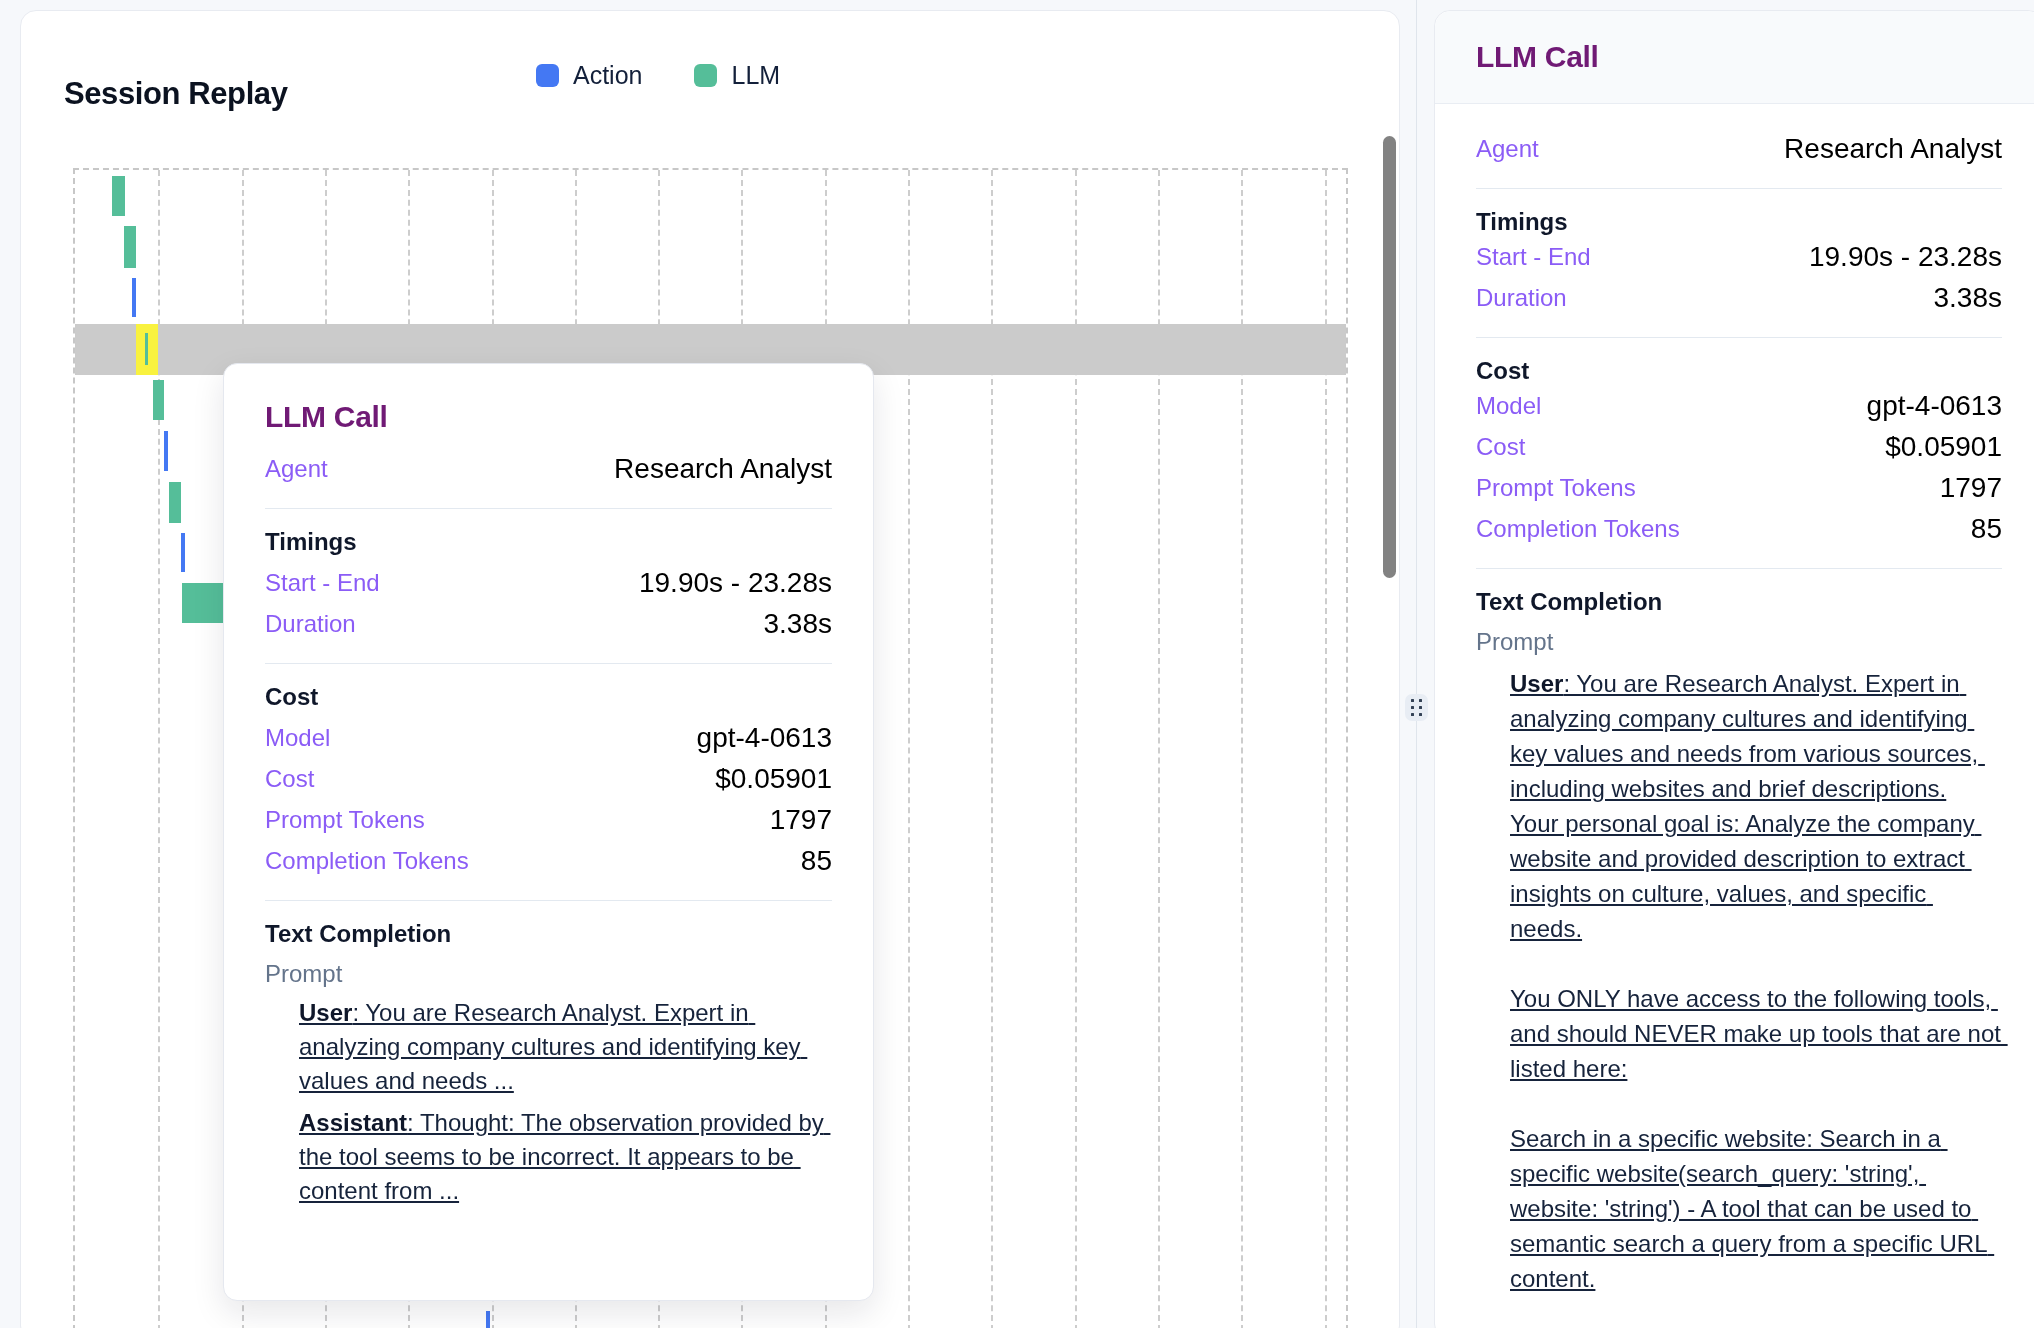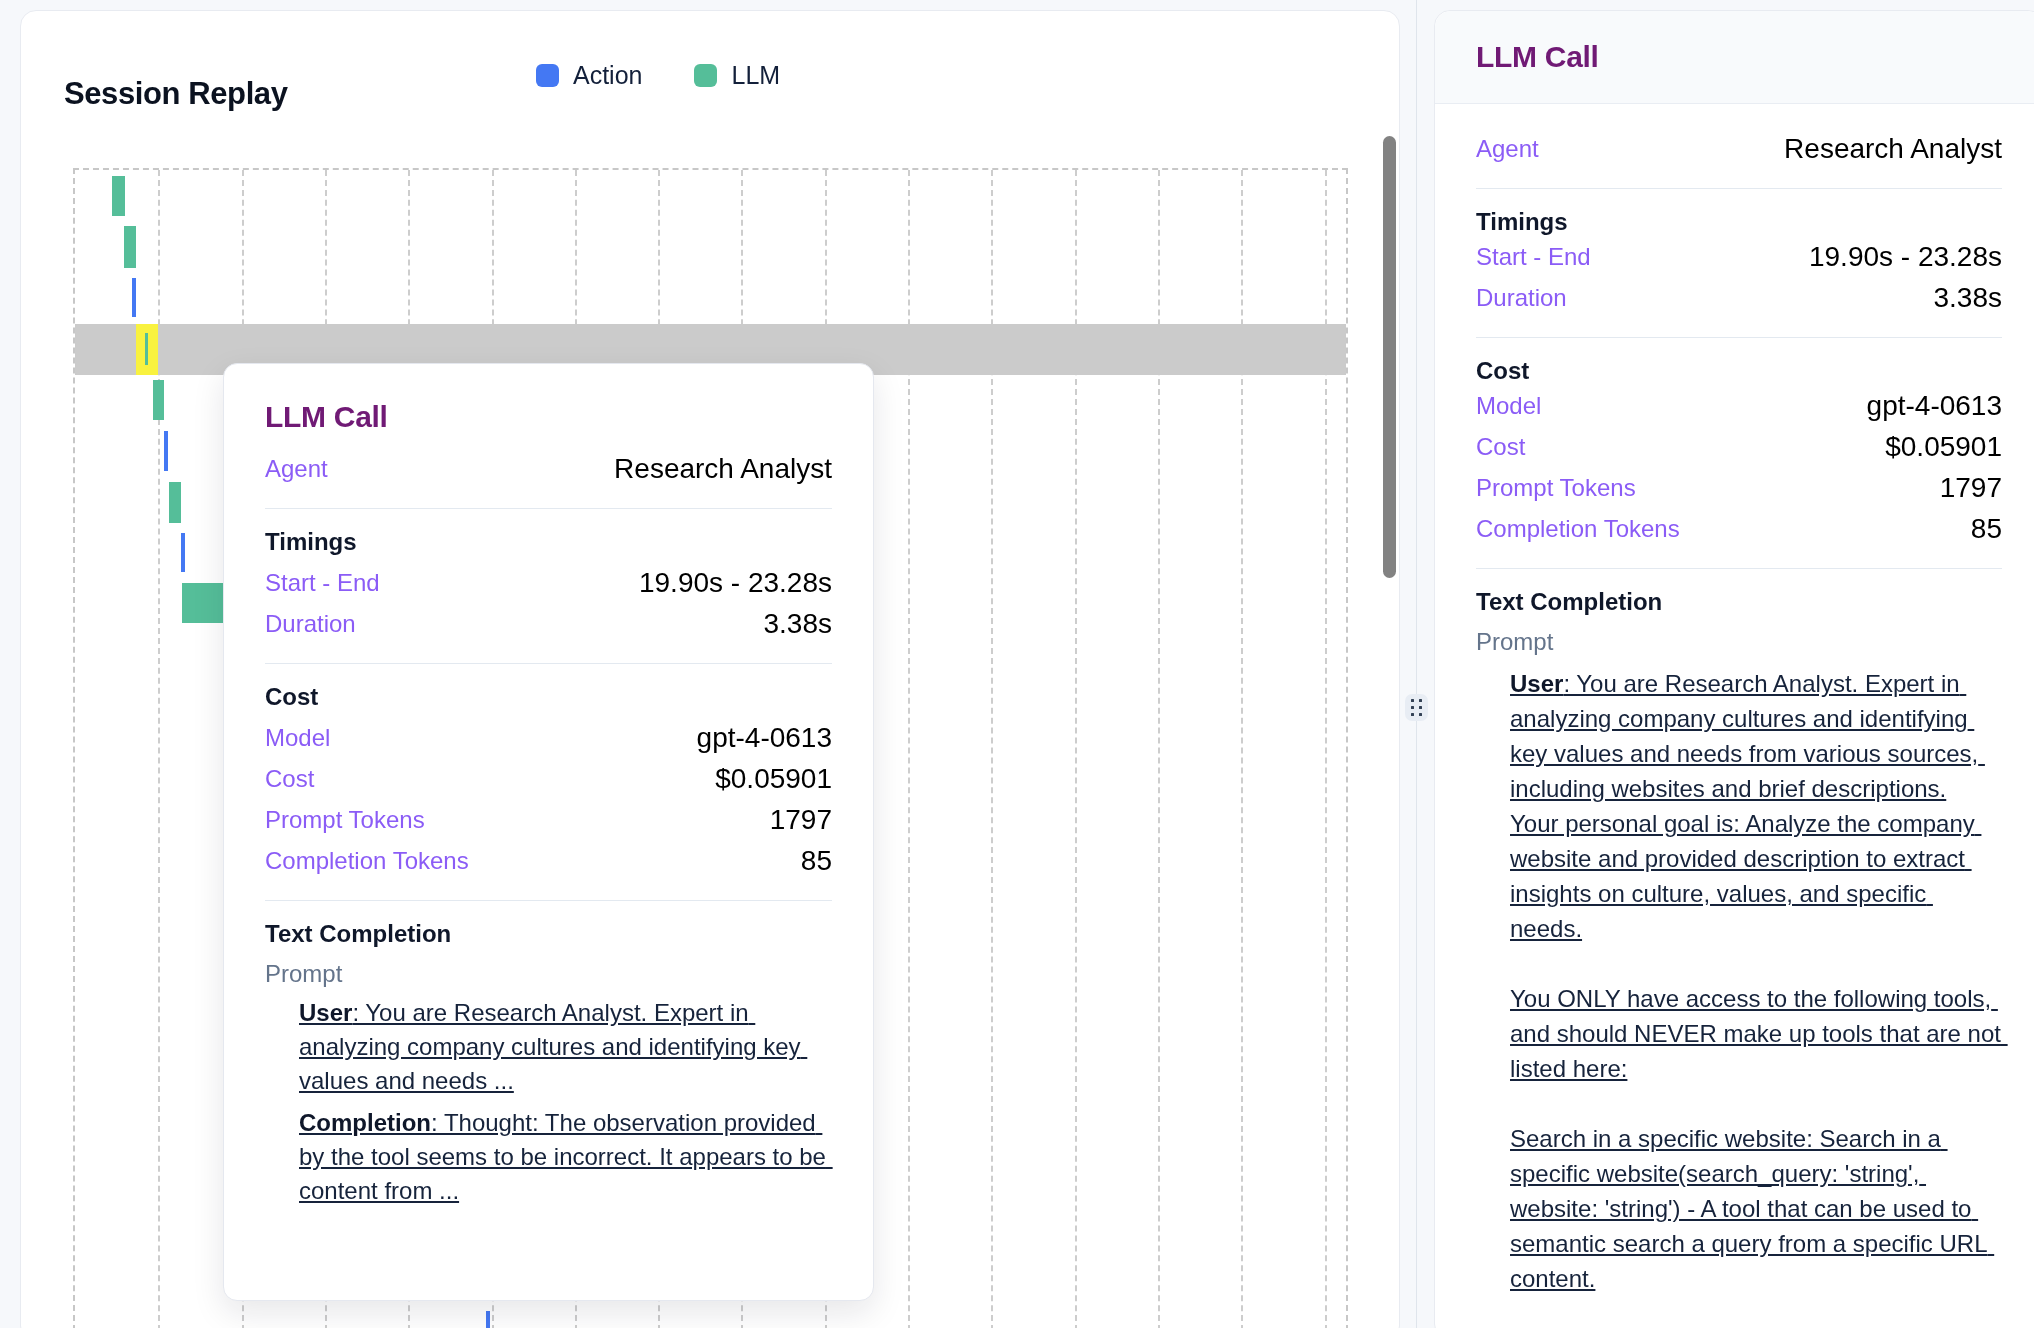--- a/index.html
+++ b/index.html
@@ -174,21 +174,21 @@
   </div>
   <div class="d-row">
     <span class="d-label">Completion Tokens</span>
     <span class="d-value">85</span>
   </div>
   <hr class="d-hr">
 
   <div class="d-heading">Text Completion</div>
   <div class="d-sub mt12">Prompt</div>
   <div class="d-para mt8"><b>User</b><span>: You are Research Analyst. Expert in analyzing company cultures and identifying key values and needs ...</span></div>
-  <div class="d-para mt8"><b>Completion</b><span>: Thought: The observation provided by the tool seems to be incorrect. It appears to be content from ...</span></div>
+  <div class="d-para mt8"><b>Assistant</b><span>: Thought: The observation provided by the tool seems to be incorrect. It appears to be content from ...</span></div>
 </div>
 
 <div class="split-divider"></div>
 <div class="split-handle">
   <span class="dots">
       <i></i>
       <i></i>
       <i></i>
       <i></i>
       <i></i>

